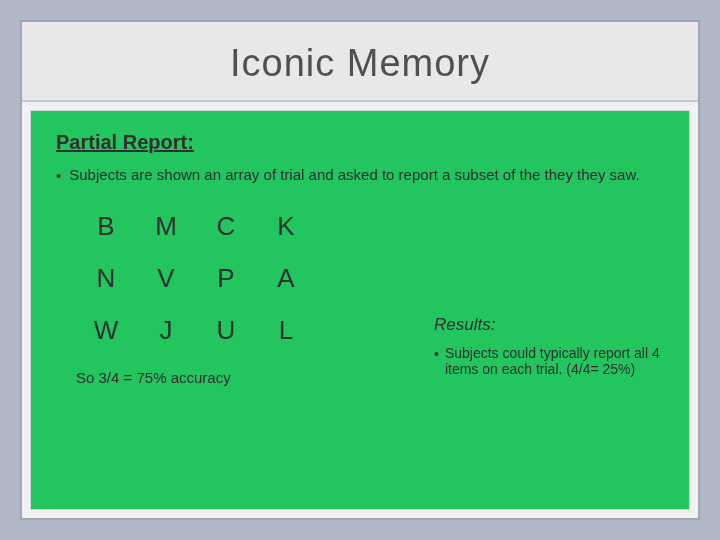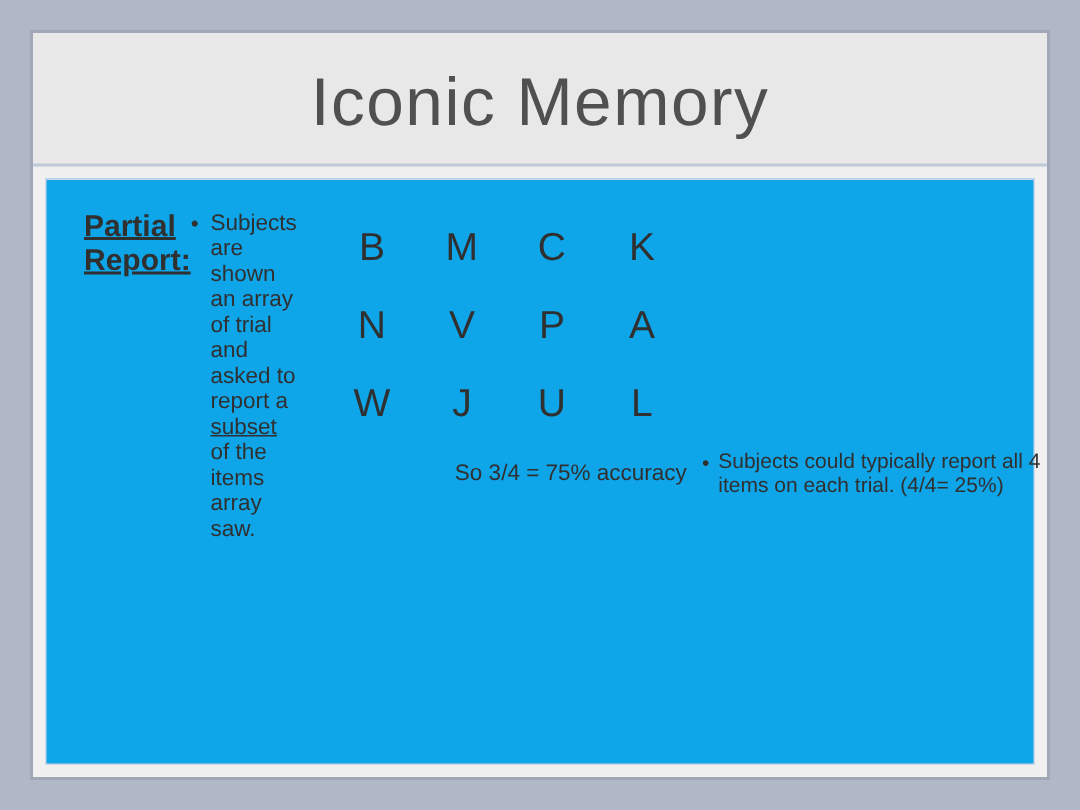--- a/index.html
+++ b/index.html
@@ -29,34 +29,34 @@
     }
 
     .slide-header {
       background-color: #e8e8e8;
       border-bottom: 2px solid #c0c8d8;
       padding: 20px 30px 15px 30px;
       text-align: center;
     }
 
     .slide-title {
-      font-size: 45px;
+      font-size: 38px;
       font-weight: normal;
       color: #505050;
       letter-spacing: 1px;
     }
 
     .slide-body {
       flex: 1;
-      background-color: #0ea5e9;
+      background-color: #22c55e;
       border: 1px solid #d0d8e8;
       margin: 8px;
       padding: 20px 25px;
       display: flex;
-      flex-direction: row;
+      flex-direction: column;
     }
 
     .section-title {
       font-size: 20px;
       font-weight: bold;
       color: #303030;
       margin-bottom: 12px;
       text-decoration: underline;
     }
 
@@ -68,21 +68,20 @@
       color: #303030;
     }
 
     .bullet-dot {
       margin-right: 8px;
       margin-top: 1px;
       flex-shrink: 0;
     }
 
     .underline {
-      text-decoration: underline;
     }
 
     .content-area {
       display: flex;
       flex-direction: row;
       flex: 1;
     }
 
     .left-section {
       flex: 1;
@@ -105,21 +104,20 @@
       justify-content: center;
       font-size: 26px;
       color: #303030;
       font-family: Arial, sans-serif;
     }
 
     .accuracy-label {
       font-size: 15px;
       color: #303030;
       margin-left: 20px;
-      text-align: right;
     }
 
     .right-section {
       width: 240px;
       display: flex;
       flex-direction: column;
       justify-content: center;
       padding-left: 10px;
     }
 
@@ -151,21 +149,21 @@
     <h1 class="slide-title">Iconic Memory</h1>
   </div>
 
   <div class="slide-body">
 
     <div class="section-title">Partial Report:</div>
 
     <div class="bullet-point">
       <span class="bullet-dot">•</span>
       <span>
-        <span>Subjects are shown an array of trial and asked to report a </span><span class="underline">subset</span><span> of the items array saw.</span>
+        <span>Subjects are shown an array of trial and asked to report a </span><span class="underline">subset</span><span> of the they they saw.</span>
       </span>
     </div>
 
     <div class="content-area">
 
       <div class="left-section">
         <div class="letter-grid">
 
           <div class="letter-cell">B</div>
           <div class="letter-cell">M</div>
@@ -180,20 +178,21 @@
           <div class="letter-cell">W</div>
           <div class="letter-cell">J</div>
           <div class="letter-cell">U</div>
           <div class="letter-cell">L</div>
         </div>
 
         <div class="accuracy-label">So 3/4 = 75% accuracy</div>
       </div>
 
       <div class="right-section">
+        <div class="results-title">Results:</div>
         <div class="results-bullet">
           <span class="bullet-dot">•</span>
           <span>Subjects could typically report all 4 items on each trial. (4/4= 25%)</span>
         </div>
       </div>
 
     </div>
   </div>
 </div>
 

